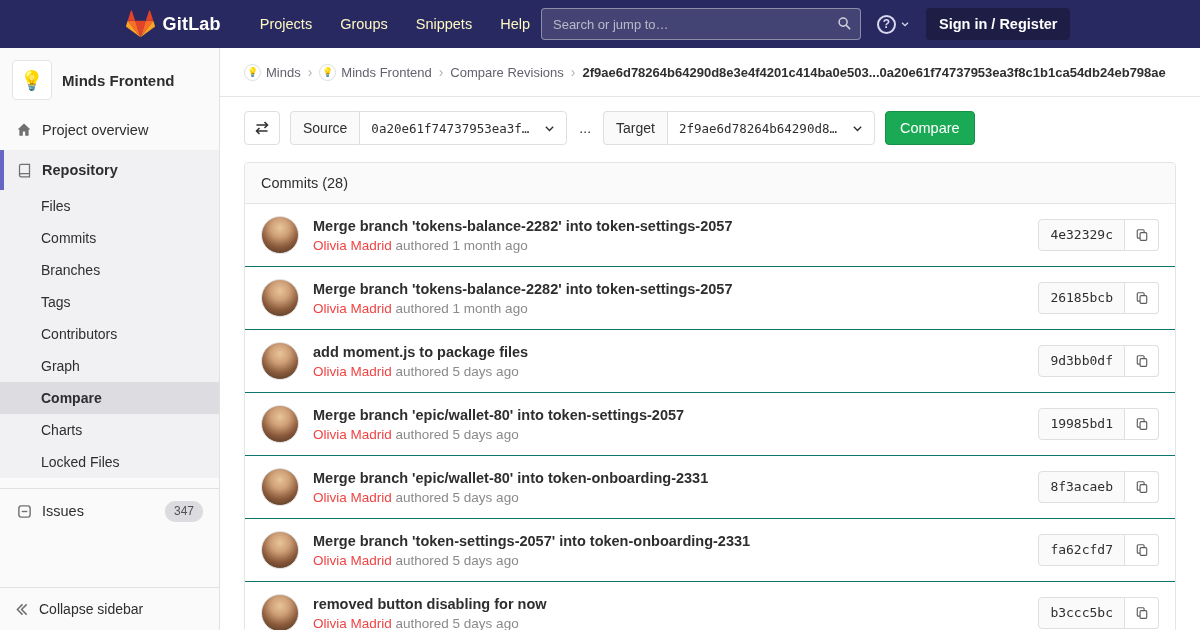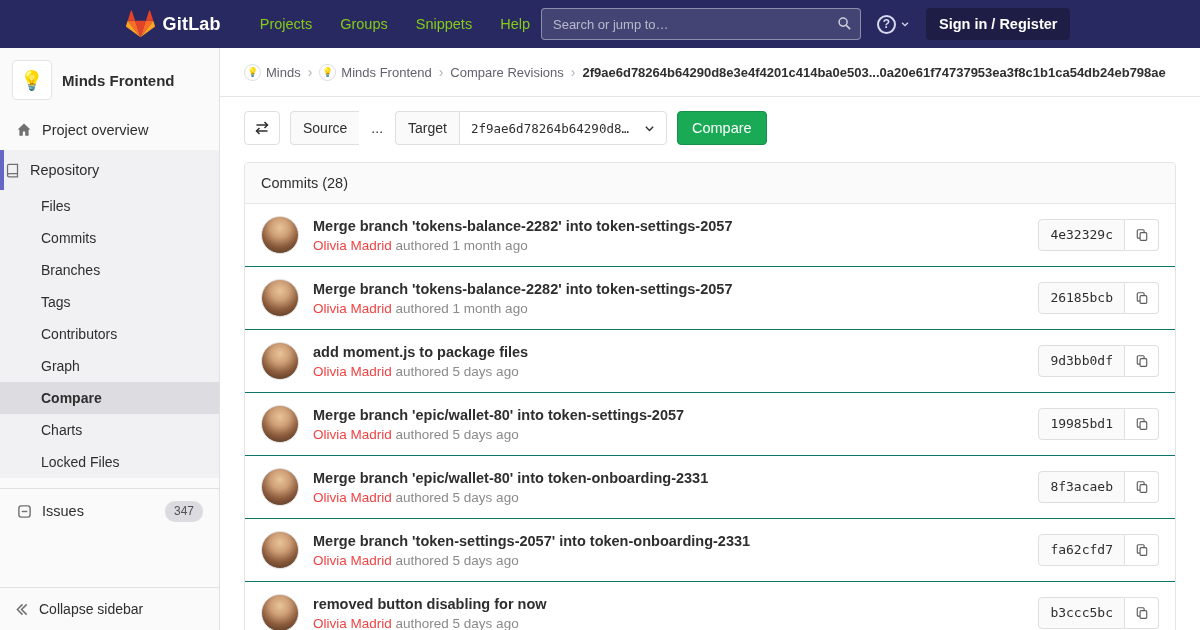--- a/index.html
+++ b/index.html
@@ -16,21 +16,21 @@
   .navbar {
     height:48px; background:#292961; display:flex; align-items:center;
     justify-content:center; padding:0 16px 0 12px;
   }
   .nav-left { display:flex; align-items:center; }
   .logo { display:flex; align-items:center; gap:8px; margin-right:28px; }
   .logo svg { width:29px; height:29px; }
   .logo-text { color:#fff; font-weight:bold; font-size:18px; letter-spacing:.2px; }
   .nav-menu { display:flex; gap:6px; }
   .nav-menu li a {
-    display:block; padding:8px 11px; color:#84cc16; font-size:14.5px;
+    display:block; padding:8px 11px; color:#fef9c3; font-size:14.5px;
   }
   .nav-right { display:flex; align-items:center; gap:16px; }
   .search-box { position:relative; width:320px; height:32px; }
   .search-box input {
     width:100%; height:100%; border-radius:4px;
     background:rgba(255,255,255,.12); border:1px solid rgba(255,255,255,.4);
     color:#fff; padding:0 32px 0 11px; font-size:13px; outline:none;
     font-family:"Liberation Sans","DejaVu Sans",sans-serif;
   }
   .search-box input::placeholder { color:rgba(255,255,255,.62); }
@@ -61,21 +61,21 @@
     justify-content:center; font-size:19px; flex-shrink:0;
   }
   .project-name { font-weight:bold; font-size:15px; color:#2e2e2e; }
   .side-item {
     display:flex; align-items:center; gap:10px; padding:12px 16px;
     color:#2e2e2e; font-size:14.5px;
   }
   .side-item .s-icon { width:16px; display:flex; justify-content:center; flex-shrink:0; }
   .repo-block { background:#f1f1f4; }
   .side-item.active-parent {
-    border-left:4px solid #6666c4; padding-left:0; font-weight:normal;
+    border-left:4px solid #6666c4; padding-left:12px; font-weight:bold;
   }
   .sub-list li a {
     display:block; padding:8px 16px 8px 41px; color:#2e2e2e; font-size:14px;
   }
   .sub-list li a.active { background:#dcdce1; font-weight:bold; }
   .issues-item { border-top:1px solid #e1e1e1; margin-top:10px; }
   .count-badge {
     margin-left:auto; background:#dbdbe0; color:#525252; border-radius:10px;
     padding:2px 9px; font-size:12px; line-height:1.4;
   }
@@ -338,20 +338,26 @@
           <button class="swap-btn">
             <svg width="16" height="16" viewBox="0 0 16 16" fill="none" stroke="#2e2e2e" stroke-width="1.5">
               <path d="M10.5 2 13.5 5l-3 3"></path>
                 <path d="M13.5 5H2.5"></path>
               <path d="M5.5 8l-3 3 3 3"></path>
                 <path d="M2.5 11h11"></path>
             </svg>
           </button>
           <div class="input-group">
             <span class="ig-addon">Source</span>
+            <div class="ig-dropdown">
+              <span class="sha-text">0a20e61f74737953ea3f…</span>
+              <svg width="11" height="11" viewBox="0 0 12 12" fill="none" stroke="#2e2e2e" stroke-width="1.5">
+                <path d="M2 4.2 6 8.2l4-4"></path>
+              </svg>
+            </div>
           </div>
           <span class="form-dots">...</span>
           <div class="input-group">
             <span class="ig-addon">Target</span>
             <div class="ig-dropdown">
               <span class="sha-text">2f9ae6d78264b64290d8…</span>
               <svg width="11" height="11" viewBox="0 0 12 12" fill="none" stroke="#2e2e2e" stroke-width="1.5">
                 <path d="M2 4.2 6 8.2l4-4"></path>
               </svg>
             </div>

